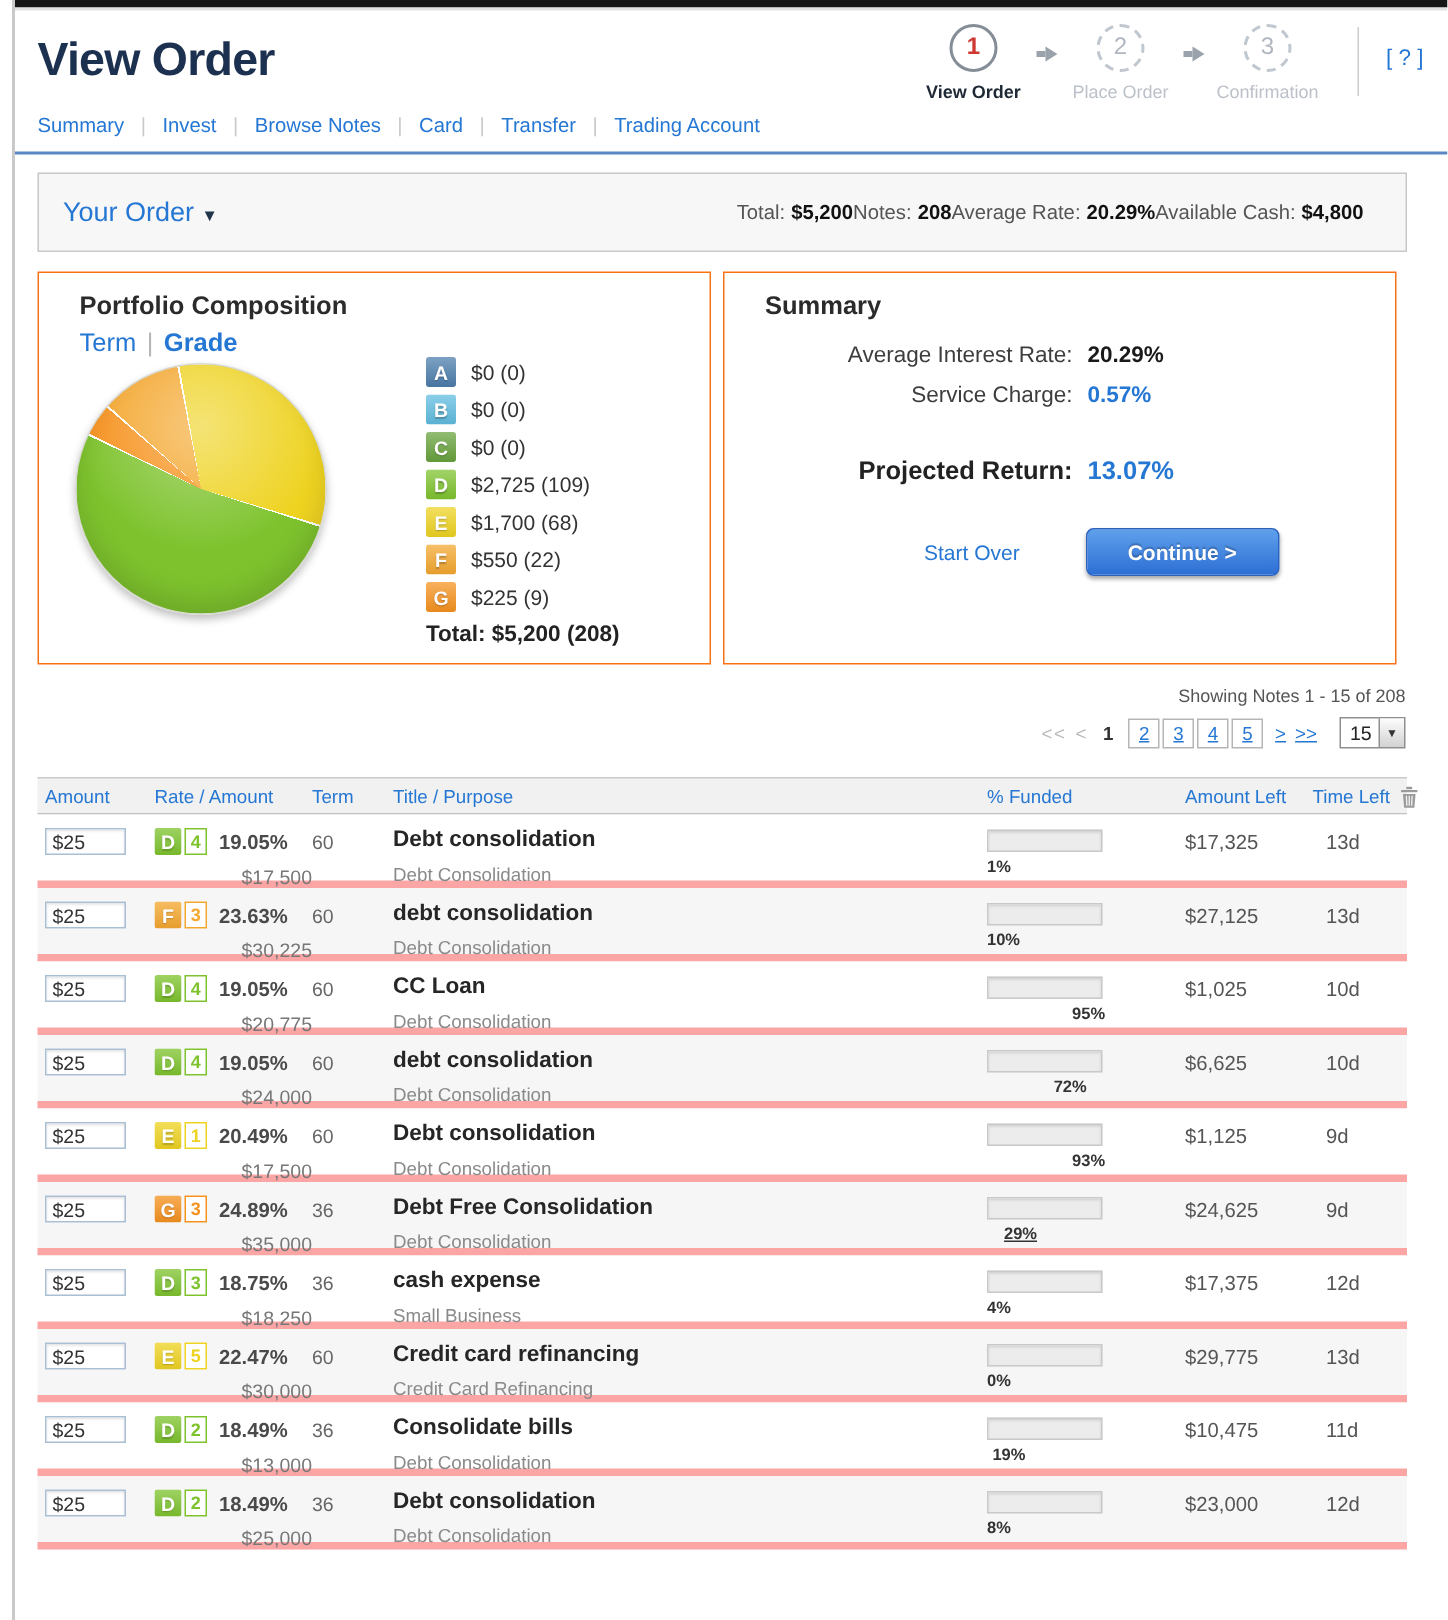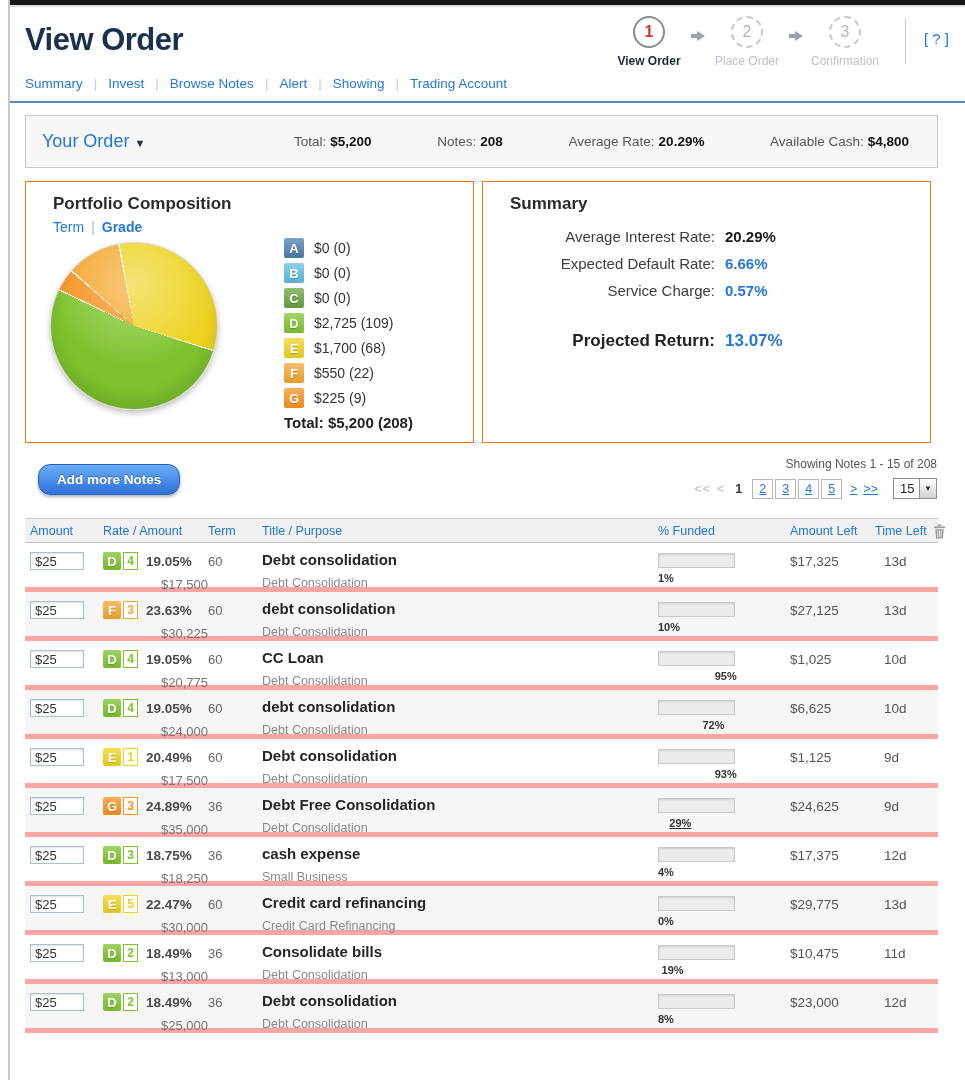--- a/index.html
+++ b/index.html
@@ -32,28 +32,28 @@
   
   .nav{position:absolute;left:25px;top:76px;font-size:13.5px;white-space:nowrap}
   .nav a{color:#2577d4;text-decoration:none;margin-right:11px}
   .nav .sep{color:#c9c9c9;margin-right:11px}
   .nav-underline{position:absolute;left:10px;right:0;top:101px;height:2px;background:#5b87c7}
 
   
   .order-bar{position:absolute;left:25px;top:115px;width:913px;height:53px;background:#f7f7f7;border:1px solid #c8c8c8;display:flex;align-items:center;padding:0 16px}
   .order-title{color:#2577d4;font-size:18px;font-weight:normal;width:252px;cursor:pointer}
   .order-title .caret{color:#20344a;font-size:11px;margin-left:5px}
-  .order-stats{flex:1;display:flex;justify-content:space-between;padding-right:12px;font-size:13.5px;color:#555}
+  .order-stats{flex:1;display:flex;justify-content:flex-end;padding-right:12px;font-size:13.5px;color:#555}
   .order-stats b{color:#111;margin-left:4px}
 
   
   .panels{position:absolute;left:25px;top:181px;width:906px;height:262px;display:flex;gap:8px}
   .panel{flex:1;border:1px solid #f97316;background:#fff;padding:12px 27px;position:relative}
   .panel h2{margin:0;font-size:17px;color:#2b2b2b}
-  .pc-tabs{margin-top:5px;font-size:14px}
+  .pc-tabs{margin-top:5px;font-size:17px}
   .pc-tabs a{text-decoration:none;color:#2577d4}
   .pc-tabs .pipe{color:#b5b5b5;margin:0 7px}
   .pc-tabs .tab-grade{font-weight:bold}
   .pie{position:absolute;left:24px;top:60px;width:168px;height:168px;border-radius:50%;border:1px solid #d8d8d2;box-shadow:0 3px 6px rgba(0,0,0,.25), inset 0 -10px 16px rgba(0,0,0,.12)}
   .pie::after{content:"";position:absolute;inset:0;border-radius:50%;background:radial-gradient(circle at 50% 25%, rgba(255,255,255,.38), rgba(255,255,255,0) 55%)}
   .legend{position:absolute;left:258px;top:56px}
   .legend-row{display:flex;align-items:center;height:20px;margin-bottom:5px}
   .legend-swatch{width:20px;height:20px;border-radius:2px;color:#fff;font-weight:bold;font-size:13px;display:flex;align-items:center;justify-content:center;text-shadow:0 1px 1px rgba(0,0,0,.25);background-image:linear-gradient(rgba(255,255,255,.28),rgba(0,0,0,.06))}
   .legend-label{margin-left:10px;font-size:14px;color:#333}
   .legend-total{margin-top:6px;font-size:15px;font-weight:bold;color:#222}
@@ -138,21 +138,21 @@
       <div class="step pending">
         <div class="step-circle">3</div>
         <div class="step-label">Confirmation</div>
       </div>
     </div>
     <div class="header-divider"></div>
     <a class="help-link">[ ? ]</a>
   </div>
 </div>
 
-<div class="nav"><a>Summary</a><span class="sep">|</span><a>Invest</a><span class="sep">|</span><a>Browse Notes</a><span class="sep">|</span><a>Alert</a><span class="sep">|</span><a>Showing</a><span class="sep">|</span><a>Trading Account</a></div>
+<div class="nav"><a>Summary</a><span class="sep">|</span><a>Invest</a><span class="sep">|</span><a>Browse Notes</a><span class="sep">|</span><a>Card</a><span class="sep">|</span><a>Transfer</a><span class="sep">|</span><a>Trading Account</a></div>
 <div class="nav-underline"></div>
 
 <div class="order-bar">
   <div class="order-title">
     <span>Your Order</span><span class="caret">▼</span>
   </div>
   <div class="order-stats">
     <span><span>Total:</span><b>$5,200</b></span>
     <span><span>Notes:</span><b>208</b></span>
     <span><span>Average Rate:</span><b>20.29%</b></span>
@@ -203,37 +203,36 @@
   </div>
 
   <div class="panel">
     <h2>Summary</h2>
     <div class="sum-rows">
       <div class="sum-row">
         <span class="sum-label">Average Interest Rate:</span>
         <span class="sum-value">20.29%</span>
       </div>
       <div class="sum-row">
-        <span class="sum-label">Expected Default Rate:</span>
-        <span class="sum-value blue">6.66%</span>
-      </div>
-      <div class="sum-row">
         <span class="sum-label">Service Charge:</span>
         <span class="sum-value blue">0.57%</span>
       </div>
     </div>
     <div class="sum-projected">
       <span class="sum-label">Projected Return:</span>
       <span class="sum-value">13.07%</span>
     </div>
+    <div class="sum-actions">
+      <a class="start-over">Start Over</a>
+      <button class="continue-btn">Continue &gt;</button>
+    </div>
   </div>
 </div>
 
 <div class="notes-toolbar">
-  <button class="add-notes-btn">Add more Notes</button>
   <div class="showing">Showing Notes 1 - 15 of 208</div>
   <div class="pager">
     <span class="nav-dis">&lt;&lt;</span>
     <span class="nav-dis">&lt;</span>
     <span class="current">1</span>
     <span id="page-boxes"><span class="pbox" style="margin-right: 2px;"><a class="plink">2</a></span><span class="pbox" style="margin-right: 2px;"><a class="plink">3</a></span><span class="pbox" style="margin-right: 2px;"><a class="plink">4</a></span><span class="pbox" style="margin-right: 2px;"><a class="plink">5</a></span></span>
     <a class="plink">&gt;</a>
     <a class="plink">&gt;&gt;</a>
     <span class="select">
       <span class="val">15</span>

